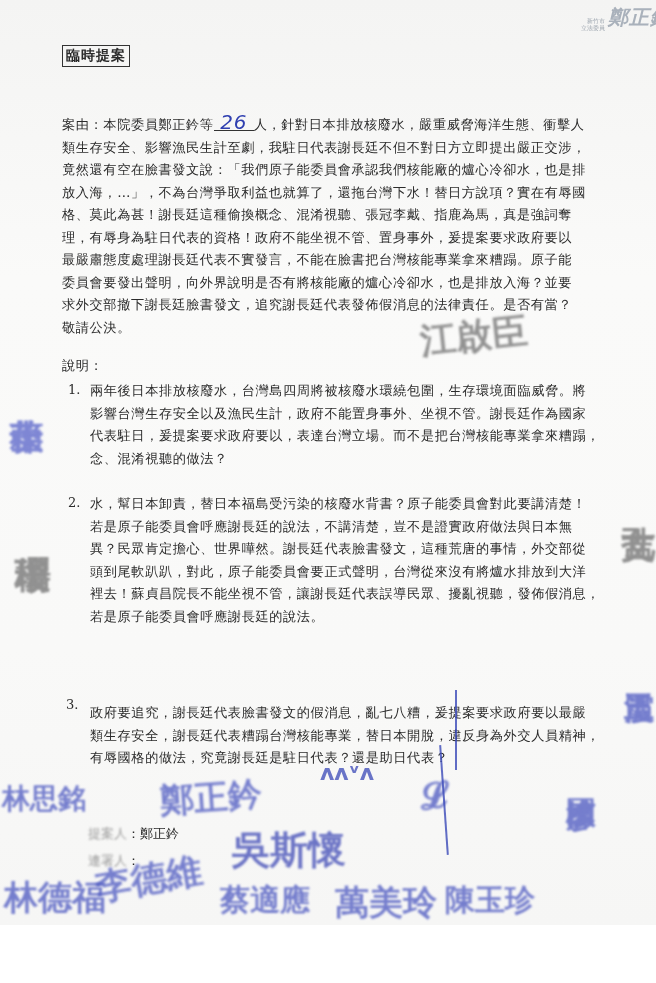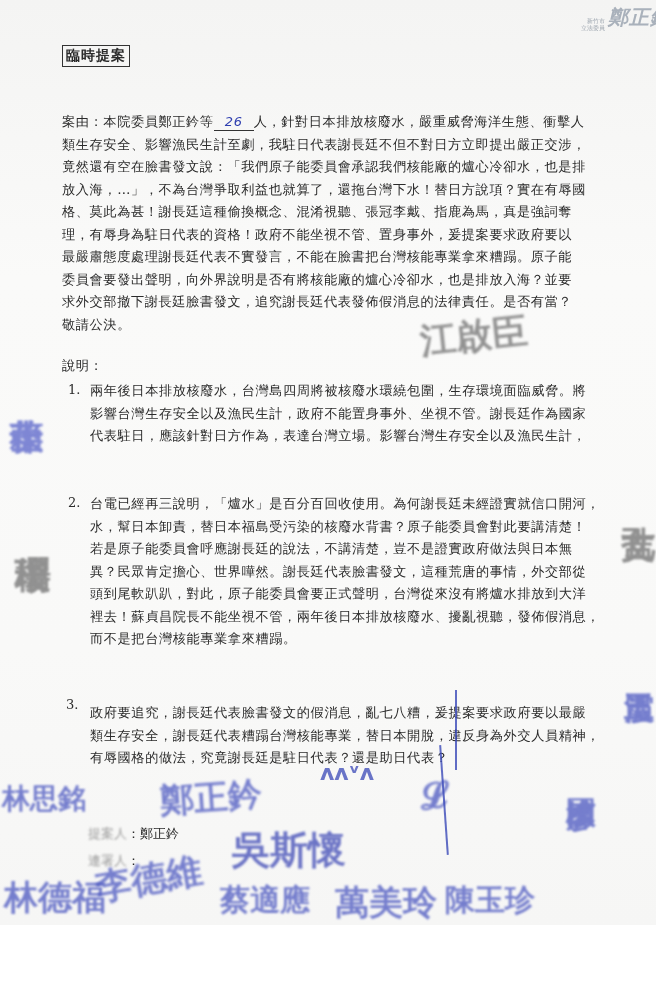--- a/index.html
+++ b/index.html
@@ -22,21 +22,21 @@
   .logo .name { font-size: 20px; font-weight: bold; font-style: italic; font-family: "DejaVu Sans", sans-serif; color: #a9b1bb; letter-spacing: 1px; }
   .logo .title { font-size: 7px; color: #6c7480; font-family: "DejaVu Sans", sans-serif; margin-bottom: 3px; }
 
   .heading {
     position: absolute; left: 62px; top: 45px; border: 1px solid #333; padding: 1px 3px;
     font-size: 14px; font-weight: bold; letter-spacing: 1px; background: transparent;
   }
   .text { position: absolute; font-size: 13.2px; line-height: 22.5px; letter-spacing: 0.6px; white-space: nowrap; }
   .case { left: 62px; top: 70px; }
   .count { display: inline-block; width: 40px; border-bottom: 1px solid #333; text-align: center;
-    font-family: "DejaVu Sans", sans-serif; color: #2f3fb0; font-style: italic; font-size: 13px; line-height: 16px; margin-top: 44px; }
+    font-family: "DejaVu Sans", sans-serif; color: #2f3fb0; font-style: italic; font-size: 20px; line-height: 16px; margin-top: 44px; }
   .explain-label { left: 62px; top: 355px; }
   .item { position: absolute; font-size: 13.2px; line-height: 22.5px; letter-spacing: 0.6px; white-space: nowrap; }
   .num { position: absolute; font-size: 13px; }
   .proposer { position: absolute; left: 88px; top: 825px; font-size: 13px; }
   .proposer .lbl { color: #9a9a9a; filter: blur(0.8px); }
   .cosigner { position: absolute; left: 88px; top: 852px; font-size: 13px; }
   .cosigner .lbl { color: #9a9a9a; filter: blur(1px); }
 
   .sig { position: absolute; font-family: "DejaVu Sans", sans-serif; color: #4a56c0; opacity: 0.75; filter: blur(1.2px); font-weight: bold; }
   .sig.gray { color: #6f6f6f; }
@@ -71,32 +71,32 @@
     <div>求外交部撤下謝長廷臉書發文，追究謝長廷代表發佈假消息的法律責任。是否有當？</div>
     <div>敬請公決。</div>
   </div>
 
   <div class="text explain-label">說明：</div>
 
   <div class="num" style="left:68px; top:382px;">1.</div>
   <div class="item" style="left:90px; top:380px;">
     <div>兩年後日本排放核廢水，台灣島四周將被核廢水環繞包圍，生存環境面臨威脅。將</div>
     <div>影響台灣生存安全以及漁民生計，政府不能置身事外、坐視不管。謝長廷作為國家</div>
-    <div>代表駐日，應該針對日方作為，表達台灣立場。影響台灣生存安全以及漁民生計，</div>
+    <div>代表駐日，爰提案要求政府要以，表達台灣立場。而不是把台灣核能專業拿來糟蹋，</div>
+    <div>念、混淆視聽的做法？</div>
   </div>
 
   <div class="num" style="left:68px; top:495px;">2.</div>
   <div class="item" style="left:90px; top:493px;">
-    <div>台電已經再三說明，「爐水」是百分百回收使用。為何謝長廷未經證實就信口開河，</div>
     <div>水，幫日本卸責，替日本福島受污染的核廢水背書？原子能委員會對此要講清楚！</div>
     <div>若是原子能委員會呼應謝長廷的說法，不講清楚，豈不是證實政府做法與日本無</div>
     <div>異？民眾肯定擔心、世界嘩然。謝長廷代表臉書發文，這種荒唐的事情，外交部從</div>
     <div>頭到尾軟趴趴，對此，原子能委員會要正式聲明，台灣從來沒有將爐水排放到大洋</div>
-    <div>裡去！蘇貞昌院長不能坐視不管，兩年後日本排放核廢水、擾亂視聽，發佈假消息，</div>
-    <div>而不是把台灣核能專業拿來糟蹋。</div>
+    <div>裡去！蘇貞昌院長不能坐視不管，讓謝長廷代表誤導民眾、擾亂視聽，發佈假消息，</div>
+    <div>若是原子能委員會呼應謝長廷的說法。</div>
   </div>
 
   <div class="num" style="left:66px; top:697px;">3.</div>
   <div class="item" style="left:90px; top:702px;">
     <div>政府要追究，謝長廷代表臉書發文的假消息，亂七八糟，爰提案要求政府要以最嚴</div>
     <div>類生存安全，謝長廷代表糟蹋台灣核能專業，替日本開脫，違反身為外交人員精神，</div>
     <div>有辱國格的做法，究竟謝長廷是駐日代表？還是助日代表？</div>
   </div>
 
   <div class="proposer">

